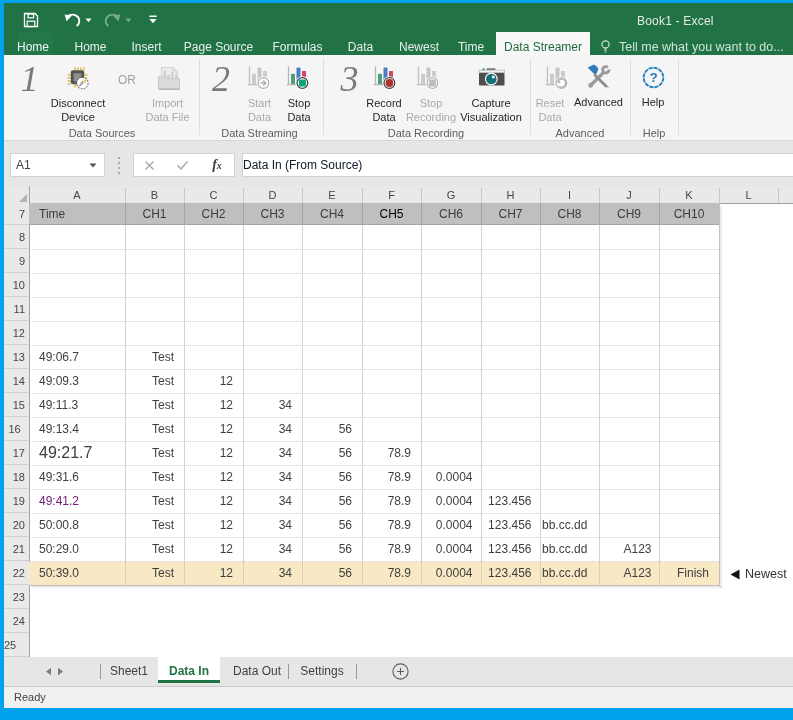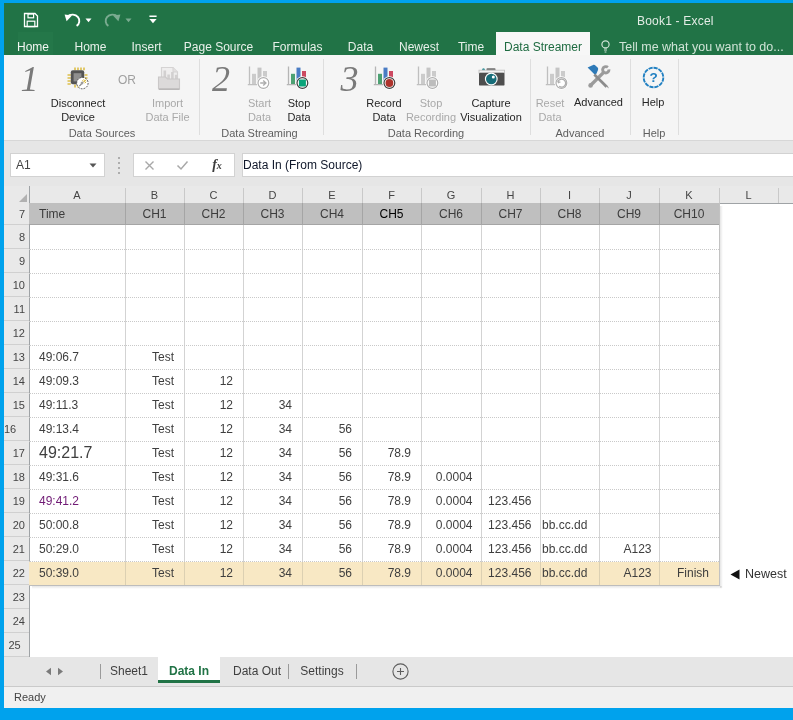--- a/index.html
+++ b/index.html
@@ -242,39 +242,39 @@
 <div class="abs" style="left:4px;top:297px;width:21px;height:24px;font-size:11px;color:#454545;text-align:right;line-height:24px">11</div>
 <div class="hline" style="left:4px;top:320px;width:25px;background:#d0d0d0"></div>
 <div class="abs" style="left:4px;top:321px;width:21px;height:24px;font-size:11px;color:#454545;text-align:right;line-height:24px">12</div>
 <div class="hline" style="left:4px;top:344px;width:25px;background:#d0d0d0"></div>
 <div class="abs" style="left:4px;top:345px;width:21px;height:24px;font-size:11px;color:#454545;text-align:right;line-height:24px">13</div>
 <div class="hline" style="left:4px;top:368px;width:25px;background:#d0d0d0"></div>
 <div class="abs" style="left:4px;top:369px;width:21px;height:24px;font-size:11px;color:#454545;text-align:right;line-height:24px">14</div>
 <div class="hline" style="left:4px;top:392px;width:25px;background:#d0d0d0"></div>
 <div class="abs" style="left:4px;top:393px;width:21px;height:24px;font-size:11px;color:#454545;text-align:right;line-height:24px">15</div>
 <div class="hline" style="left:4px;top:416px;width:25px;background:#d0d0d0"></div>
-<div class="abs" style="left:4px;top:417px;width:21px;height:24px;font-size:11px;color:#454545;text-align:left;line-height:24px">16</div>
+<div class="abs" style="left:4px;top:417px;width:21px;height:24px;font-size:11px;color:#454545;text-align:center;line-height:24px">16</div>
 <div class="hline" style="left:4px;top:440px;width:25px;background:#d0d0d0"></div>
 <div class="abs" style="left:4px;top:441px;width:21px;height:24px;font-size:11px;color:#454545;text-align:right;line-height:24px">17</div>
 <div class="hline" style="left:4px;top:464px;width:25px;background:#d0d0d0"></div>
 <div class="abs" style="left:4px;top:465px;width:21px;height:24px;font-size:11px;color:#454545;text-align:right;line-height:24px">18</div>
 <div class="hline" style="left:4px;top:488px;width:25px;background:#d0d0d0"></div>
 <div class="abs" style="left:4px;top:489px;width:21px;height:24px;font-size:11px;color:#454545;text-align:right;line-height:24px">19</div>
 <div class="hline" style="left:4px;top:512px;width:25px;background:#d0d0d0"></div>
 <div class="abs" style="left:4px;top:513px;width:21px;height:24px;font-size:11px;color:#454545;text-align:right;line-height:24px">20</div>
 <div class="hline" style="left:4px;top:536px;width:25px;background:#d0d0d0"></div>
 <div class="abs" style="left:4px;top:537px;width:21px;height:24px;font-size:11px;color:#454545;text-align:right;line-height:24px">21</div>
 <div class="hline" style="left:4px;top:560px;width:25px;background:#d0d0d0"></div>
 <div class="abs" style="left:4px;top:561px;width:21px;height:24px;font-size:11px;color:#454545;text-align:right;line-height:24px">22</div>
 <div class="hline" style="left:4px;top:584px;width:25px;background:#d0d0d0"></div>
 <div class="abs" style="left:4px;top:585px;width:21px;height:24px;font-size:11px;color:#454545;text-align:right;line-height:24px">23</div>
 <div class="hline" style="left:4px;top:608px;width:25px;background:#d0d0d0"></div>
 <div class="abs" style="left:4px;top:609px;width:21px;height:24px;font-size:11px;color:#454545;text-align:right;line-height:24px">24</div>
 <div class="hline" style="left:4px;top:632px;width:25px;background:#d0d0d0"></div>
-<div class="abs" style="left:4px;top:633px;width:21px;height:24px;font-size:11px;color:#454545;text-align:center;line-height:24px">25</div>
+<div class="abs" style="left:4px;top:633px;width:21px;height:24px;font-size:11px;color:#454545;text-align:left;line-height:24px">25</div>
 <div class="hline" style="left:4px;top:656px;width:25px;background:#d0d0d0"></div>
 <div class="abs" style="left:29px;top:203px;width:690px;height:22px;background:#bfbfbf"></div>
 <div class="vline" style="left:125px;top:203px;height:22px;background:#a5a5a5"></div>
 <div class="vline" style="left:184px;top:203px;height:22px;background:#a5a5a5"></div>
 <div class="vline" style="left:243px;top:203px;height:22px;background:#a5a5a5"></div>
 <div class="vline" style="left:302px;top:203px;height:22px;background:#a5a5a5"></div>
 <div class="vline" style="left:362px;top:203px;height:22px;background:#a5a5a5"></div>
 <div class="vline" style="left:421px;top:203px;height:22px;background:#a5a5a5"></div>
 <div class="vline" style="left:481px;top:203px;height:22px;background:#a5a5a5"></div>
 <div class="vline" style="left:540px;top:203px;height:22px;background:#a5a5a5"></div>

